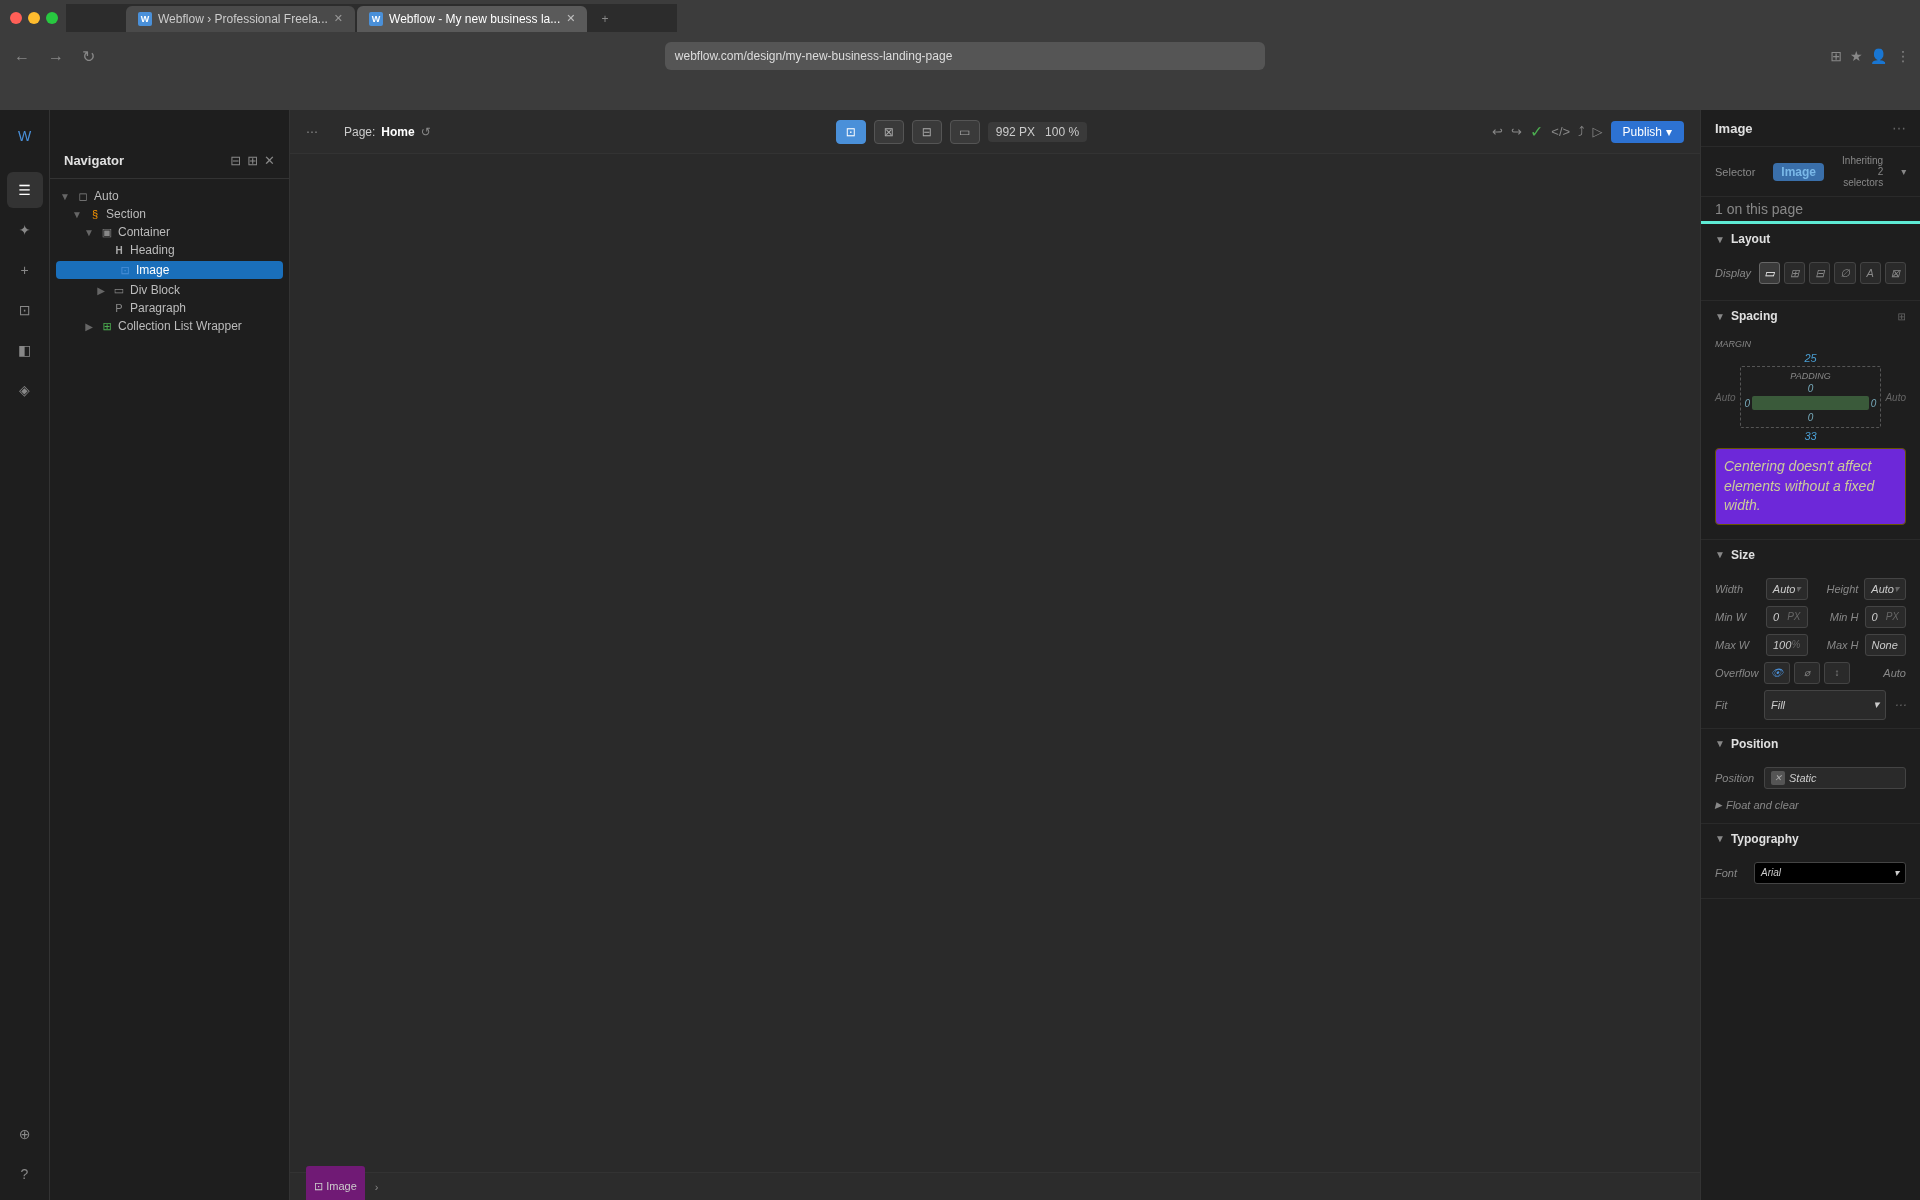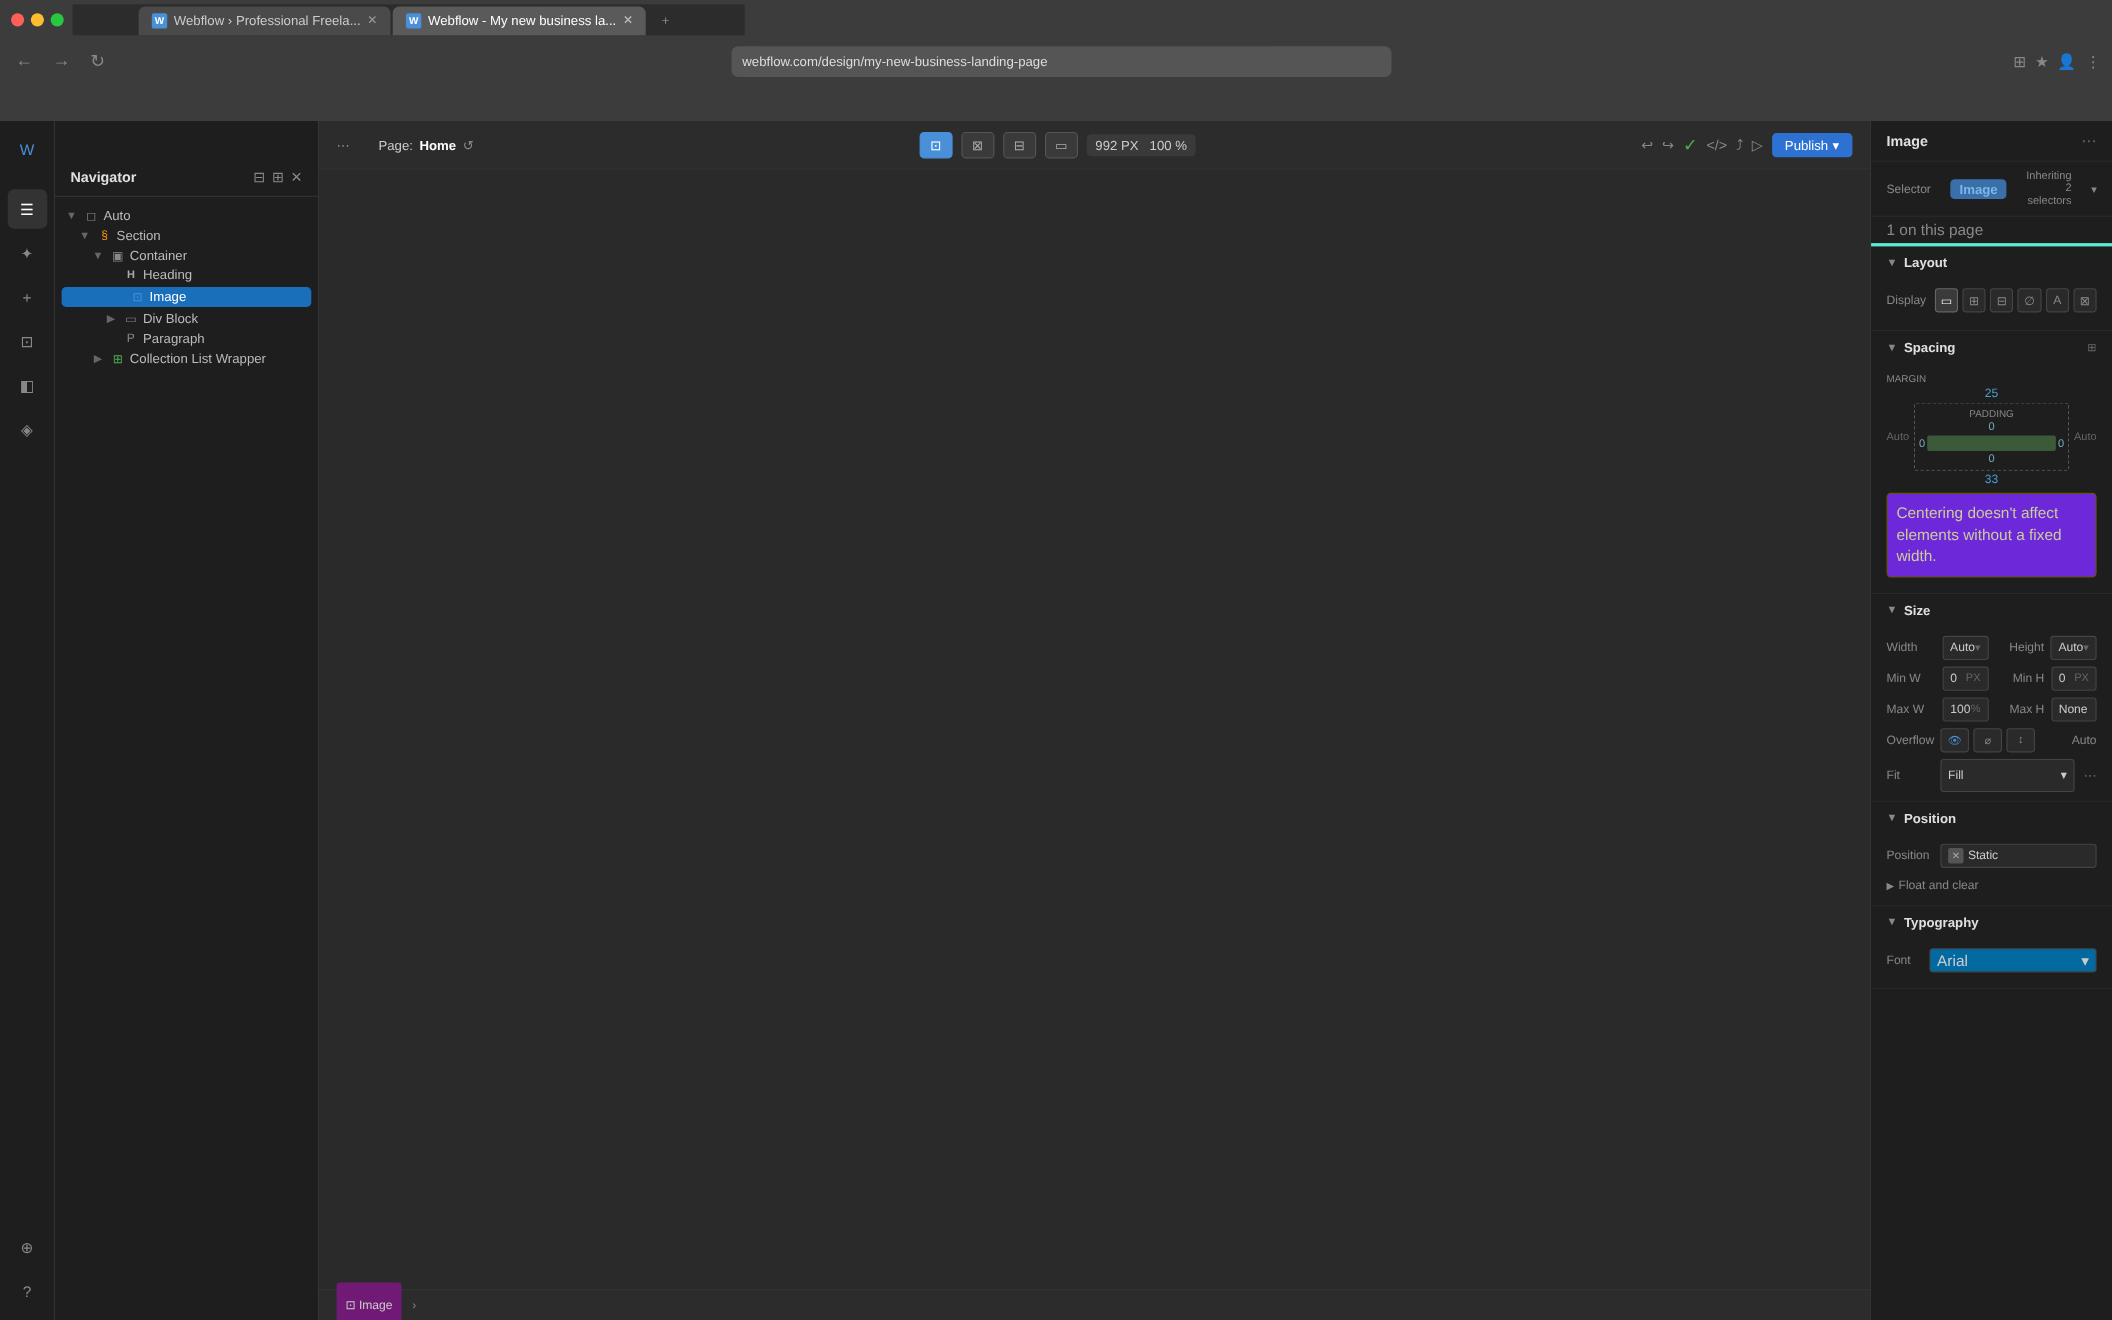--- a/index.html
+++ b/index.html
@@ -73,21 +73,21 @@
     .selector-inheriting { color: #888; font-size: 10px; flex: 1; text-align: right; }
     .page-count { color: #888; font-size: 14px; padding: 4px 14px; border-bottom: 3px solid #5eead4; }
 
     
     .panel-section { border-bottom: 1px solid #2a2a2a; }
     .section-header { display: flex; align-items: center; justify-content: space-between; padding: 8px 14px; cursor: pointer; }
     .section-header-left { display: flex; align-items: center; gap: 6px; }
     .section-chevron { color: #888; font-size: 10px; }
     .section-name { font-size: 12px; font-weight: 600; color: #e0e0e0; }
     .section-icon { color: #666; font-size: 10px; }
-    .section-content { padding: 8px 14px; }
+    .section-content { padding: 8px 14px; font-style: italic; }
 
     
     .display-row { display: flex; align-items: center; gap: 4px; margin-bottom: 8px; }
     .display-label { color: #888; font-size: 11px; width: 50px; }
     .display-btn { width: 26px; height: 22px; background: #2a2a2a; border: 1px solid #444; border-radius: 3px; display: flex; align-items: center; justify-content: center; color: #888; font-size: 11px; cursor: pointer; }
     .display-btn.active { background: #3a3a3a; color: #fff; border-color: #666; }
 
     
     .warning-box { background: #6d28d9; border: 1px solid #665500; border-radius: 4px; padding: 8px; font-size: 14px; color: #cc9; line-height: 1.4; margin-bottom: 6px; }
 
@@ -107,21 +107,21 @@
     .pos-row { display: flex; align-items: center; gap: 4px; margin-bottom: 6px; }
     .pos-label { color: #888; font-size: 11px; width: 45px; }
     .pos-select { flex: 1; background: #2a2a2a; border: 1px solid #444; border-radius: 3px; height: 22px; display: flex; align-items: center; padding: 0 6px; color: #ccc; font-size: 11px; gap: 4px; }
     .pos-x-icon { width: 14px; height: 14px; background: #555; border-radius: 2px; display: flex; align-items: center; justify-content: center; font-size: 9px; color: #aaa; }
     .float-clear-link { color: #888; font-size: 11px; display: flex; align-items: center; gap: 4px; cursor: pointer; padding: 4px 0; }
     .float-clear-arrow { font-size: 9px; }
 
     
     .typo-row { display: flex; align-items: center; gap: 4px; margin-bottom: 6px; }
     .typo-label { color: #888; font-size: 11px; width: 35px; }
-    .typo-select { flex: 1; background: #0369a1; border: 1px solid #444; border-radius: 3px; height: 22px; display: flex; align-items: center; justify-content: space-between; padding: 0 6px; color: #ccc; font-size: 14px; }
+    .typo-select { flex: 1; background: #000000; border: 1px solid #444; border-radius: 3px; height: 22px; display: flex; align-items: center; justify-content: space-between; padding: 0 6px; color: #ccc; font-size: 10px; }
 
     
     .bottom-bar { position: absolute; bottom: 0; left: 0; right: 0; height: 28px; background: #2c2c2c; border-top: 1px solid #333; display: flex; align-items: center; padding: 0 16px; gap: 10px; }
     .bottom-label { color: #888; font-size: 11px; }
     .bottom-tag { background: #701a75; color: #ccc; padding: 14px 8px; border-radius: 3px; font-size: 11px; }
 
     .canvas-scrollbar { position: absolute; right: 0; top: 0; bottom: 28px; width: 8px; background: #2a2a2a; }
   </style>
 </head>
 <body>

